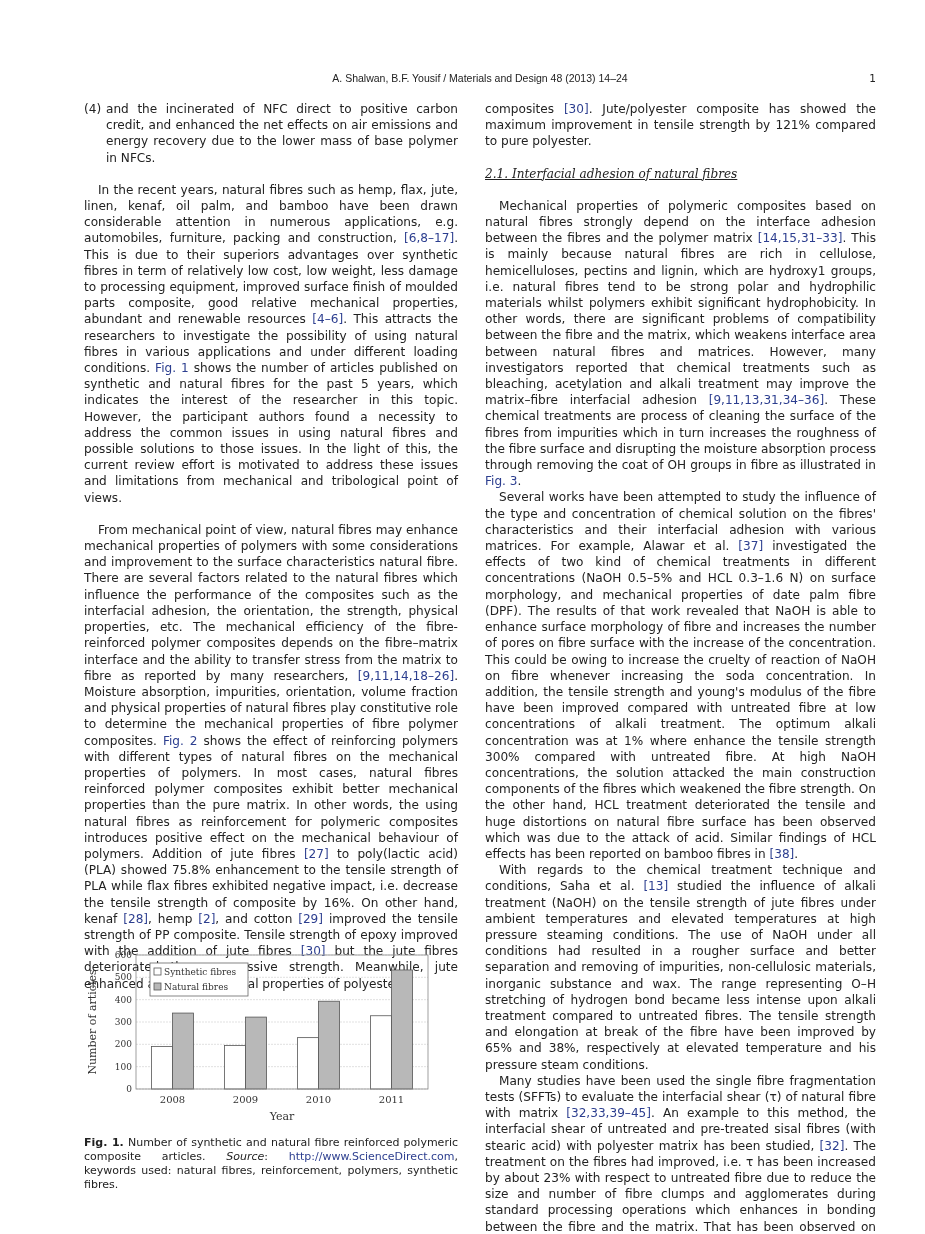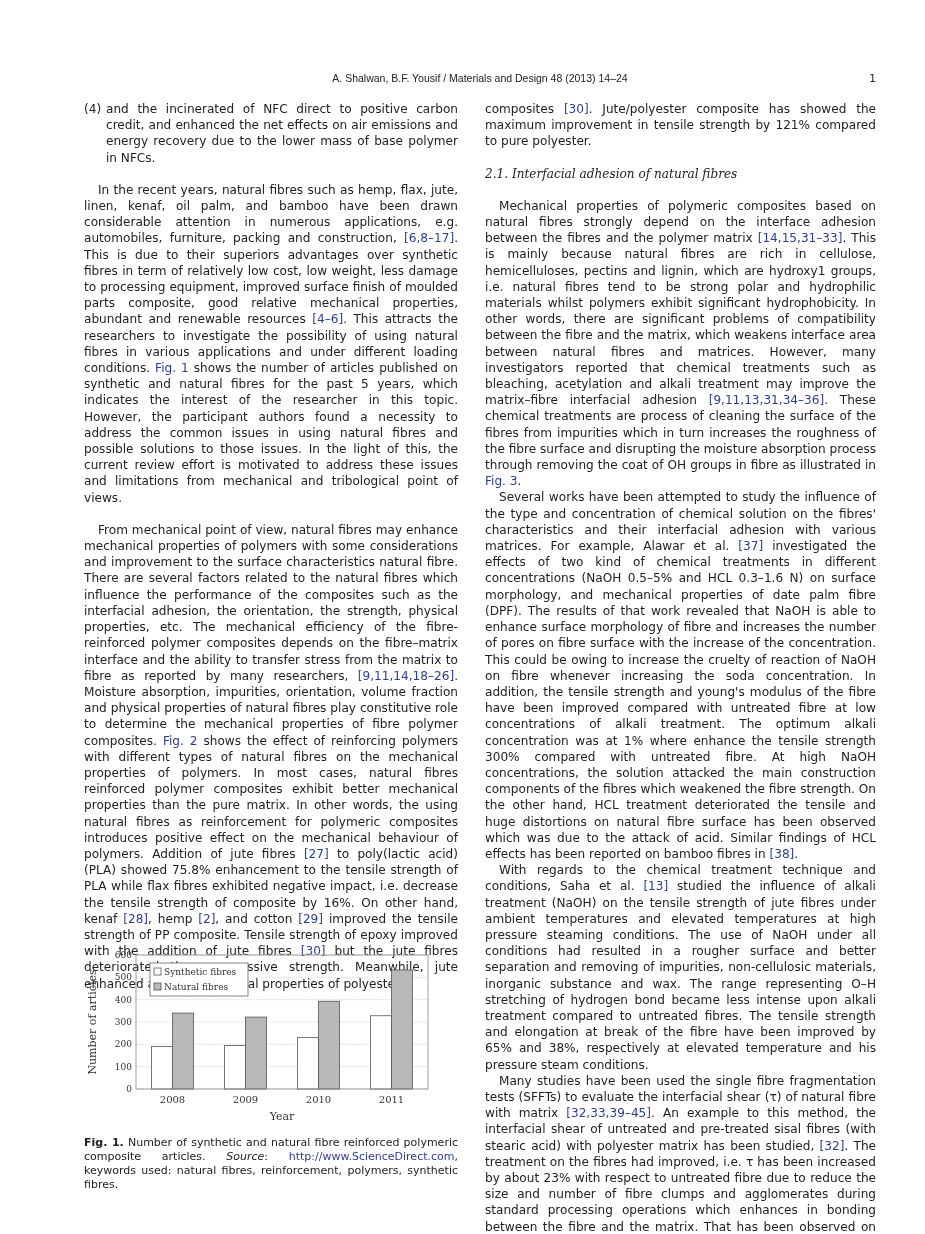--- a/index.html
+++ b/index.html
@@ -9,21 +9,21 @@
   .header .pg{position:absolute;right:0;}
   .col{position:absolute;top:101px;width:374px;font-size:12.1px;line-height:16.2px;text-align:justify;}
   .left{left:84px;}
   .right{left:485px;width:391px;}
   p{margin:0;text-indent:14px;}
   p.ni{text-indent:0;}
   .ref{color:#2c3e8f;}
   .item{display:flex;}
   .item .num{width:22px;flex:none;}
   h2{font-size:12.1px;font-weight:bold;margin:16px 0 16px 0;}
-  h3{font-size:12.1px;font-style:italic;font-weight:normal;margin:16px 0 16px 0;font-family:"DejaVu Serif",serif;}
+  h3{font-size:12.1px;font-style:italic;font-weight:normal;margin:16px 0 16px 0;font-family:"DejaVu Serif",serif;text-decoration:underline;}
   .gap{height:16px;}
   .fig{position:absolute;left:84px;top:950px;width:374px;height:180px;}
   .cap{position:absolute;left:84px;top:1136px;width:374px;font-size:11px;line-height:14px;text-align:justify;}
   .cap b{font-weight:bold;}
   svg text{font-family:"DejaVu Serif",serif;}
 </style>
 </head>
 <body>
 
 <div class="header">

